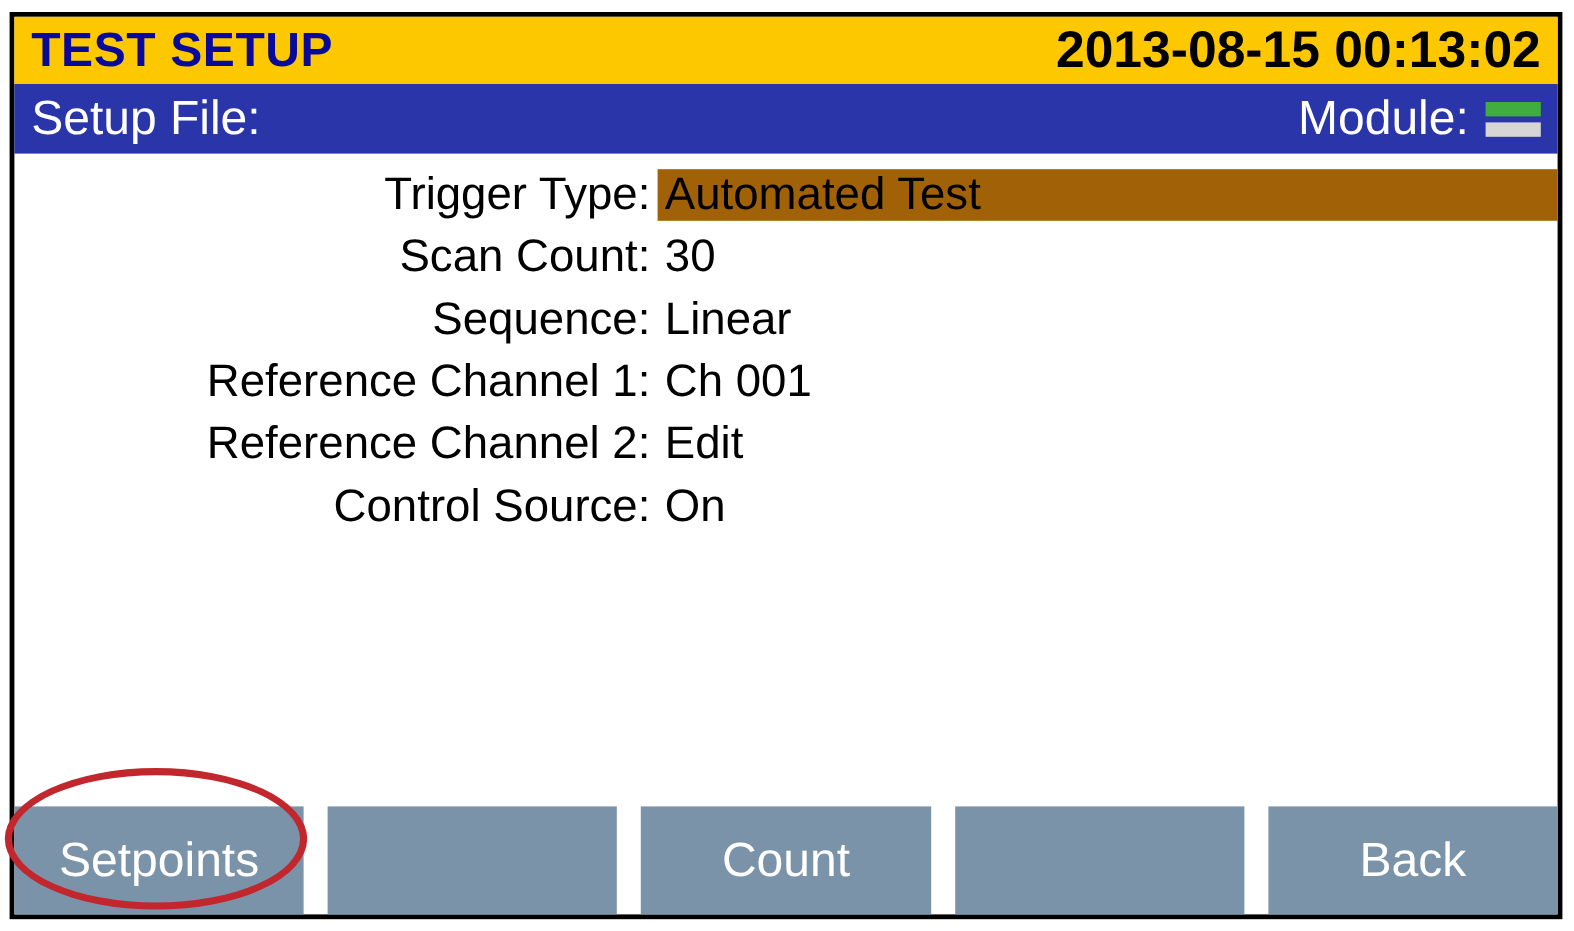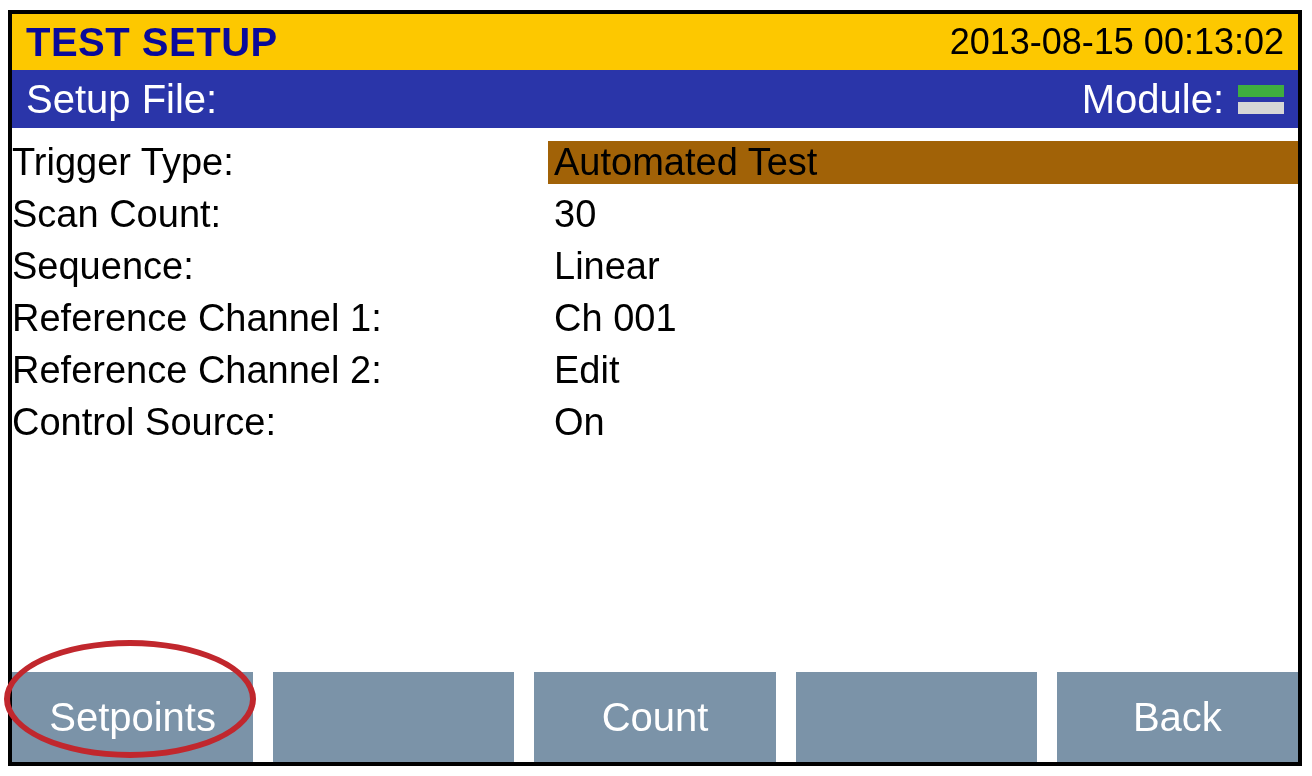--- a/index.html
+++ b/index.html
@@ -22,22 +22,22 @@
     padding: 0 14px;
   }
   .titlebar .title {
     color: #0a0a9a;
     font-weight: 700;
     font-size: 40px;
     letter-spacing: 0.5px;
   }
   .titlebar .timestamp {
     color: #000;
-    font-weight: 400;
-    font-size: 36px;
+    font-weight: 700;
+    font-size: 43px;
     margin-left: 40px;
   }
   .subbar {
     background: #2a35a9;
     height: 58px;
     display: flex;
     align-items: center;
     justify-content: space-between;
     padding: 0 14px;
     color: #fff;
@@ -54,21 +54,21 @@
     font-size: 38px;
     color: #000;
   }
   .row {
     display: flex;
     align-items: center;
     height: 52px;
   }
   .row .label {
     width: 536px;
-    text-align: left;
+    text-align: right;
     padding-right: 6px;
   }
   .row .value {
     padding-left: 6px;
     flex: 1;
   }
   .row.selected .value {
     background: #a16207;
   }
   .softkeys {

